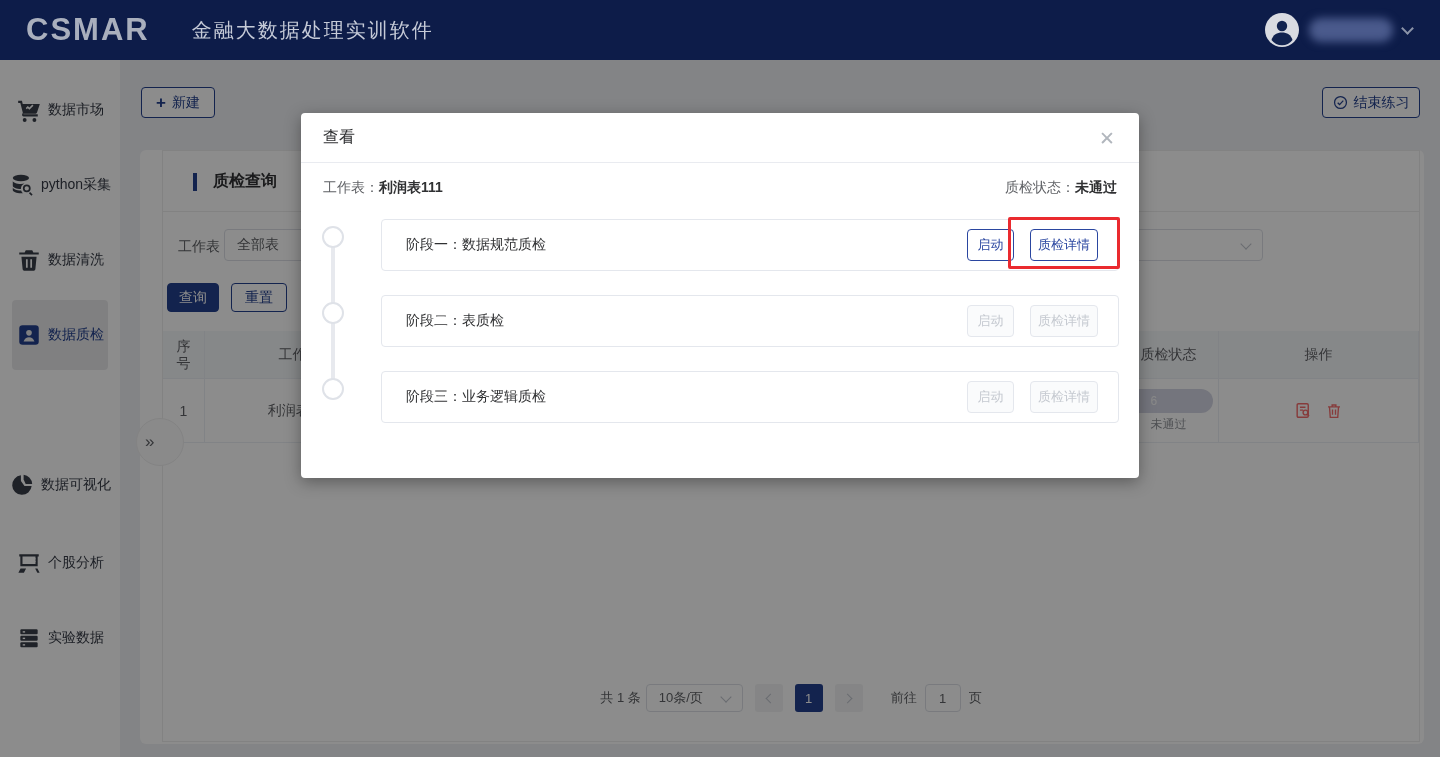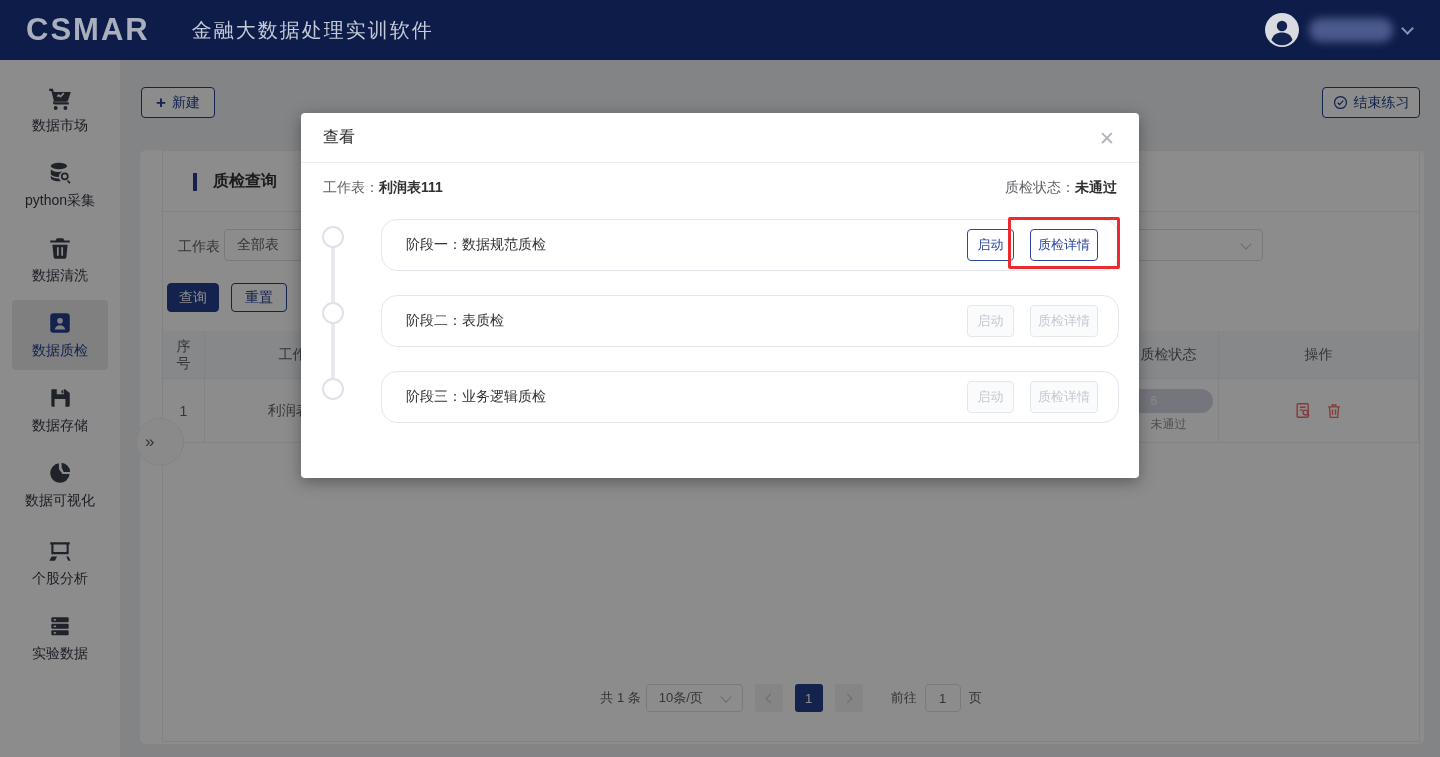--- a/index.html
+++ b/index.html
@@ -11,21 +11,21 @@
   .navbar{position:absolute;left:0;top:0;width:1440px;height:60px;background:#0d1c49;display:flex;align-items:center;z-index:5}
   .logo{margin-left:26px;font-size:31px;font-weight:800;letter-spacing:2px;color:#a9afbd}
   .app-title{margin-left:42px;font-size:20px;color:#c5cad7;letter-spacing:2px}
   .nav-right{margin-left:auto;margin-right:28px;display:flex;align-items:center;gap:10px}
   .avatar{width:34px;height:34px;border-radius:50%;background:#d9dbe1;display:flex;align-items:center;justify-content:center}
   .user-pill{width:84px;height:24px;border-radius:12px;background:#4a5a8c;filter:blur(4px)}
   .chev{display:inline-block;width:9px;height:9px;border-right:2px solid #8b93a8;border-bottom:2px solid #8b93a8;transform:rotate(45deg);margin-top:-4px}
 
   
   .sidebar{position:absolute;left:0;top:60px;width:120px;height:697px;background:#ffffff;z-index:1}
-  .side-item{position:absolute;left:0;width:120px;height:60px;display:flex;flex-direction:column;align-items:center;justify-content:center;gap:6px;color:#3a3f4a;cursor:pointer}
+  .side-item{position:absolute;left:0;width:120px;height:60px;display:flex;flex-direction:row;align-items:center;justify-content:center;gap:6px;color:#3a3f4a;cursor:pointer}
   .side-item .lbl{font-size:14px;color:#353a45}
   .side-item.active .inner-bg{position:absolute;left:12px;right:12px;top:-5px;bottom:-5px;background:#eaeaec;border-radius:4px}
   .side-item.active{color:#24418e}
   .side-item .ic,.side-item .lbl{position:relative;z-index:1}
 
   
   .main-card{position:absolute;left:140px;top:150px;width:1284px;height:594px;background:#fff;border-radius:6px;z-index:1}
   .inner-panel{position:absolute;left:22px;top:0;width:1258px;height:592px;border:1px solid #ededed;background:#fff}
   .expand-handle{position:absolute;left:136px;top:418px;width:48px;height:48px;border-radius:50%;background:#fbfbfc;border:1px solid #efefef;z-index:2;display:flex;align-items:center;color:#606266;font-size:17px;padding-left:8px;cursor:pointer}
 
@@ -74,21 +74,21 @@
   
   .overlay{position:absolute;left:0;top:60px;width:1440px;height:697px;background:rgba(0,0,0,0.45);z-index:50}
   .modal{position:absolute;left:301px;top:113px;width:838px;height:365px;background:#fff;border-radius:4px;box-shadow:0 4px 16px rgba(0,0,0,.35);z-index:100}
   .modal-head{position:relative;height:50px;border-bottom:1px solid #e9ebf0;display:flex;align-items:center;padding:16px 22px}
   .modal-title{font-size:16px;color:#303133}
   .modal-close{position:absolute;right:18px;top:12px;font-size:19px;color:#b1b6bd;cursor:pointer;padding:2px 6px}
   .modal-info{position:absolute;left:22px;right:22px;top:66px;display:flex;justify-content:space-between;color:#606266}
   .modal-info b{color:#303133;font-weight:700}
   .timeline-line{position:absolute;left:30px;top:124px;width:4px;height:152px;background:#e7e9ee;border-radius:2px}
   .tl-circle{position:absolute;left:21px;width:22px;height:22px;border-radius:50%;background:#fff;border:2px solid #dfe2e8}
-  .stage-card{position:absolute;left:80px;width:738px;height:52px;border:1px solid #e4e7ed;border-radius:16px;background:#fff;display:flex;align-items:center;padding:0 20px 0 24px}
+  .stage-card{position:absolute;left:80px;width:738px;height:52px;border:1px solid #e4e7ed;border-radius:4px;background:#fff;display:flex;align-items:center;padding:0 20px 0 24px}
   .stage-label{color:#303133}
   .stage-btns{margin-left:auto;display:flex;gap:16px}
   .s-btn{height:32px;border-radius:4px;font-size:13px;display:flex;align-items:center;justify-content:center;cursor:pointer}
   .s-btn.start{width:47px}
   .s-btn.detail{width:68px}
   .s-on{background:#fff;border:1px solid #2a46a0;color:#2a46a0}
   .s-off{background:#fafbfc;border:1px solid #e4e7ed;color:#c5c9d0}
   .annotation{position:absolute;left:707px;top:104px;width:112px;height:52px;border:3px solid #ea2a2f;border-radius:2px;z-index:10;pointer-events:none}
 </style>
 </head>
@@ -140,28 +140,20 @@
   <div class="side-item active" style="top:245px">
     <span class="inner-bg"></span>
     <span class="ic">
         <svg width="26" height="26" viewBox="0 0 24 24" fill="currentColor">
           <rect x="3" y="3" width="18" height="18" rx="3"></rect>
           <circle cx="12" cy="10" r="2.6" fill="#eaeaec"></circle>
           <path d="M7 18c.8-2.6 2.7-3.9 5-3.9s4.2 1.3 5 3.9H7z" fill="#eaeaec"></path>
         </svg>
       </span>
     <span class="lbl" style="color:#24418e">数据质检</span>
-  </div>
-  <div class="side-item" style="top:320px">
-    <span class="ic">
-        <svg width="26" height="26" viewBox="0 0 24 24" fill="currentColor">
-          <path d="M4 5c0-.6.4-1 1-1h11.6L21 7.4V19c0 .6-.4 1-1 1H5c-.6 0-1-.4-1-1V5zm5-1v4.5h6.5V4H9zm4.4.9h1.5v2.7h-1.5V4.9zM7 13v7h10v-7H7z"></path>
-        </svg>
-      </span>
-    <span class="lbl">数据存储</span>
   </div>
   <div class="side-item" style="top:395px">
     <span class="ic">
         <svg width="26" height="26" viewBox="0 0 24 24" fill="currentColor">
           <path d="M11 3.1A9 9 0 1 0 20.9 13h-6.6L11 8.4V3.1z"></path>
           <path d="M13.5 2.6A9 9 0 0 1 21.4 11h-6L13.5 7V2.6z"></path>
         </svg>
       </span>
     <span class="lbl">数据可视化</span>
   </div>

